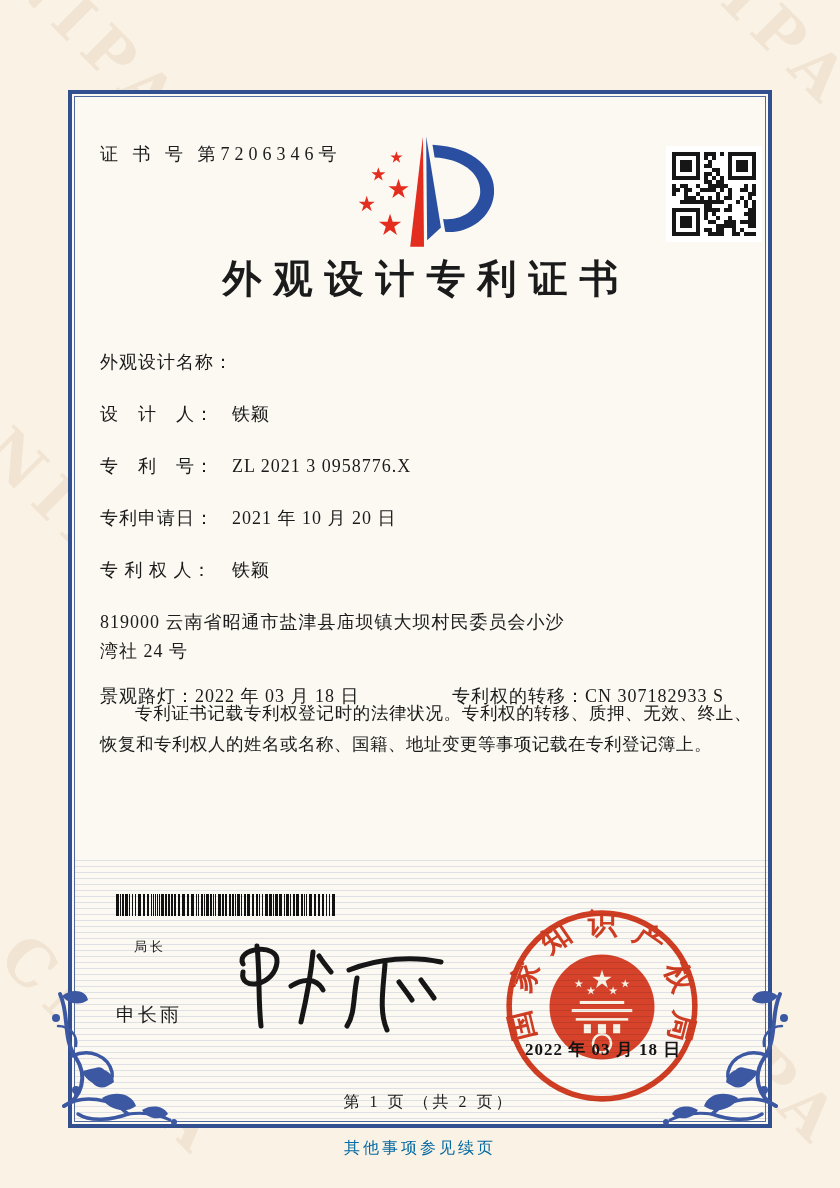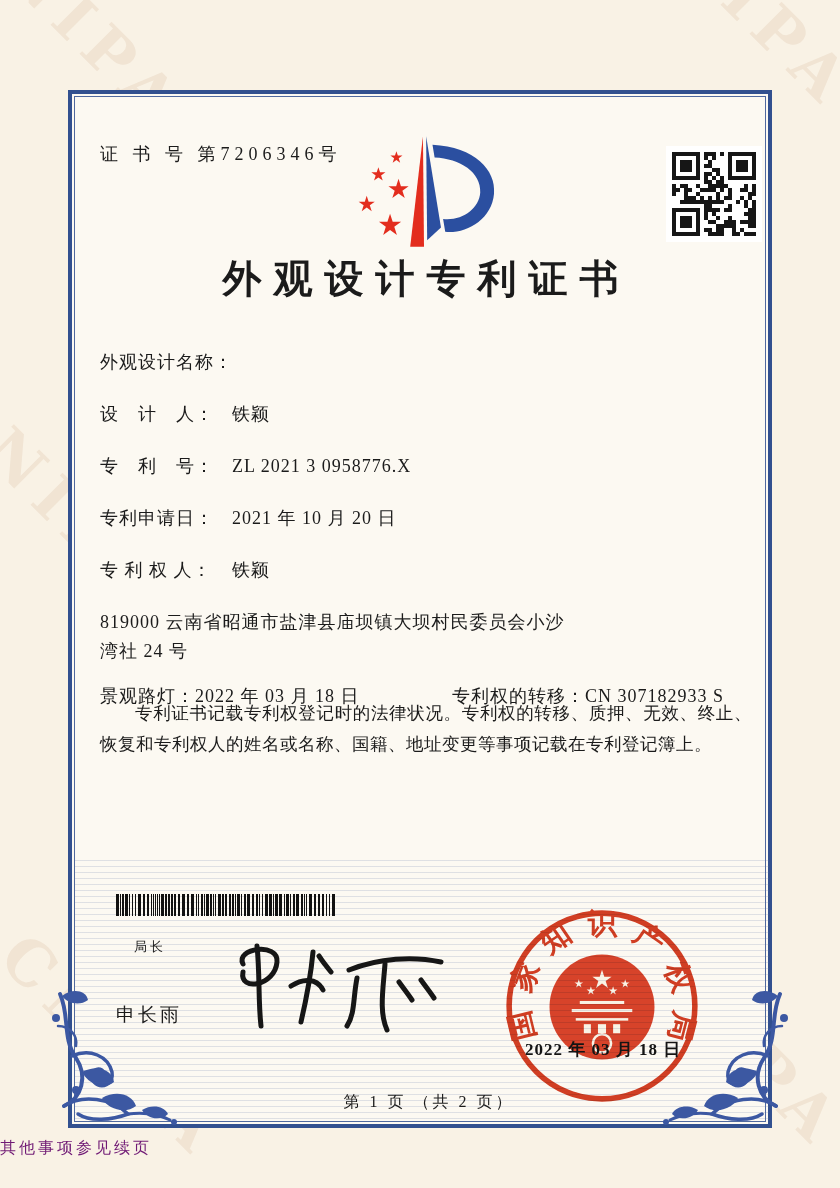--- a/index.html
+++ b/index.html
@@ -59,22 +59,22 @@
   .signer-title { position:absolute; left:46px; top:844px; font-size:13px; letter-spacing:3px;margin-left:16px; }
   .signer-name  { position:absolute; left:44px; top:908px; font-size:19px; letter-spacing:3px; }
   .signature { position:absolute; left:150px; top:840px; }
   .seal { position:absolute; left:424px; top:806px; mix-blend-mode:multiply; opacity:0.95; }
   .seal-date {
     position:absolute; left:428px; top:944px; width:206px; text-align:center;
     font-size:17px; font-weight:bold; letter-spacing:1px; color:#141414; z-index:5;
   }
   .page-info { position:absolute; left:9px; top:998px; width:100%; text-align:center; font-size:16px; letter-spacing:3px; }
   .note {
-    position:absolute; left:0; top:1138px; width:100%; 
-    font-size:16px; letter-spacing:3px; z-index:2; color:#701a75;
+    position:absolute; left:0; top:1138px; width:100%; text-align:center;
+    font-size:16px; letter-spacing:3px; z-index:2; color:#0369a1;
   }
   .flourish { position:absolute; z-index:3; pointer-events:none; }
   .flourish.bl { left:-30px; top:892px; }
   .flourish.br { right:-30px; top:892px; transform:scaleX(-1); }
 </style>
 </head>
 <body>
 
 <span class="wm" style="left:-70px;top:-20px">CNIPA</span>
 <span class="wm" style="left:600px;top:-40px">CNIPA</span>

